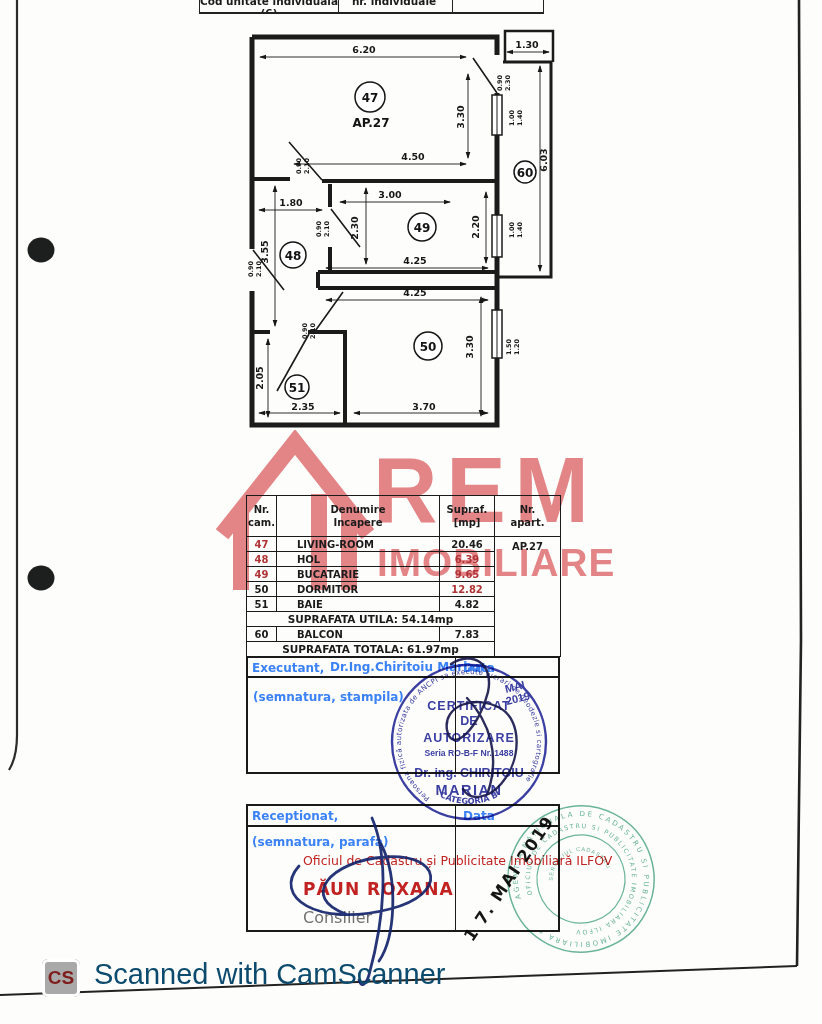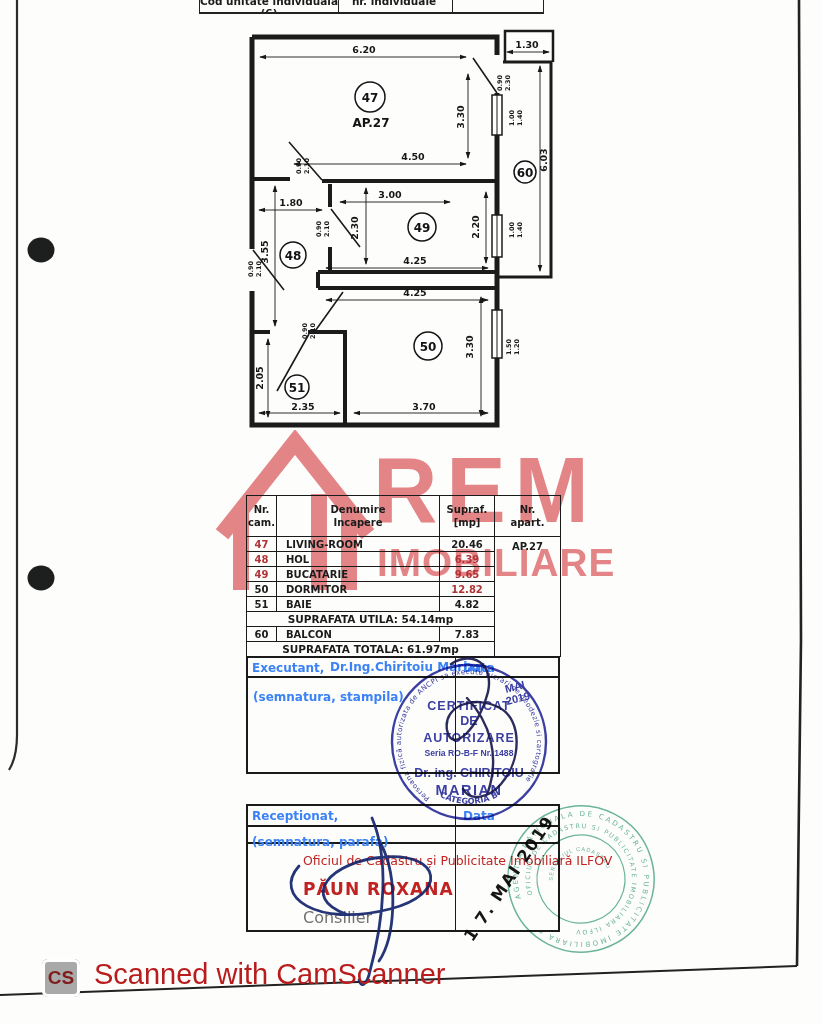--- a/index.html
+++ b/index.html
@@ -19,30 +19,30 @@
   .dimtxt{font:bold 9.5px "DejaVu Sans",sans-serif;fill:#171717;}
   .dimpair{font:bold 6.4px "DejaVu Sans",sans-serif;fill:#171717;}
   .roomno{font:bold 12px "DejaVu Sans",sans-serif;fill:#131313;}
   
   .doc-table{position:absolute;left:246px;top:495px;width:314px;color:#161616;}
   .doc-table table{border-collapse:collapse;width:314px;table-layout:fixed;}
   .doc-table td,.doc-table th{border:1.7px solid #1a1a1a;font:bold 10px "DejaVu Sans",sans-serif;
      color:#1b1b1b;padding:0;overflow:hidden;white-space:nowrap;}
   .doc-table th{height:40px;font-size:10px;line-height:1.35;text-align:center;}
   .doc-table td{height:14px;text-align:center;}
-  .doc-table td.name{text-align:left;padding-left:9px;}
+  .doc-table td.name{text-align:left;padding-left:20px;}
   .doc-table td.merged{text-align:center;font-size:10.5px;}
   .doc-table td.apart{vertical-align:top;padding-top:4px;}
   .doc-table td.red, .doc-table th .red{color:#b03437;}
   .sect{position:absolute;left:0;width:314px;border:2px solid #1a1a1a;box-sizing:border-box;background:transparent;}
   .sect .vline{position:absolute;left:207px;top:0;bottom:0;border-left:1.9px solid #1a1a1a;}
   .sect .lab{position:absolute;font:bold 12px "DejaVu Sans",sans-serif;color:#3b82f6;}
   #exec-row{top:161px;height:22px;}
   #stampila-box{top:181px;height:98px;}
-  #recept-row{top:309px;height:40px;}
+  #recept-row{top:309px;height:23px;}
   #parafa-box{top:330px;height:107px;}
   
   .wm{position:absolute;left:215px;top:430px;width:410px;height:175px;mix-blend-mode:multiply;
       opacity:.62;color:#d5393e;pointer-events:none;}
   .wm-rem{position:absolute;left:158px;top:14px;font-weight:900;font-size:92px;line-height:1;
       letter-spacing:9px;transform:scaleX(.97);transform-origin:left;}
   .wm-imob{position:absolute;left:162px;top:114px;font-weight:900;font-size:38px;line-height:1;
       letter-spacing:1px;transform:scaleX(1.02);transform-origin:left;}
   
   .stamp{position:absolute;mix-blend-mode:multiply;pointer-events:none;}
@@ -51,21 +51,21 @@
   .red-stamp .l2{font:bold 17px "DejaVu Sans",sans-serif;color:#c32322;margin-top:11px;letter-spacing:1px;}
   .red-stamp .l3{font:16px "DejaVu Sans",sans-serif;color:#737373;margin-top:9px;}
   .date-stamp{position:absolute;left:437px;top:872px;width:140px;transform:rotate(-56deg);
       font:bold 16.5px "DejaVu Sans",sans-serif;color:#161616;letter-spacing:1.5px;
       mix-blend-mode:multiply;white-space:nowrap;}
   
   .cs-badge{position:absolute;left:42px;top:959px;width:38px;height:38px;background:#a9a9a9;
       border-radius:6px;box-shadow:inset 0 0 0 3px #fff, inset 0 0 0 5px #a9a9a9;
       display:flex;align-items:center;justify-content:center;
       font:bold 19px "Liberation Sans",sans-serif;color:#7f1d1d;}
-  .cs-text{position:absolute;left:94px;top:958px;font:29px "Liberation Sans",sans-serif;color:#b91c1c;}
+  .cs-text{position:absolute;left:94px;top:958px;font:29px "Liberation Sans",sans-serif;color:#0c4a6e;}
   #overlay-svg{position:absolute;left:0;top:0;pointer-events:none;}
 </style>
 </head>
 <body>
 
 <div class="top-strip">
   <div class="cell c1">
       <span class="cut">Cod unitate individuala (6)</span>
     </div>
   <div class="cell c2">

